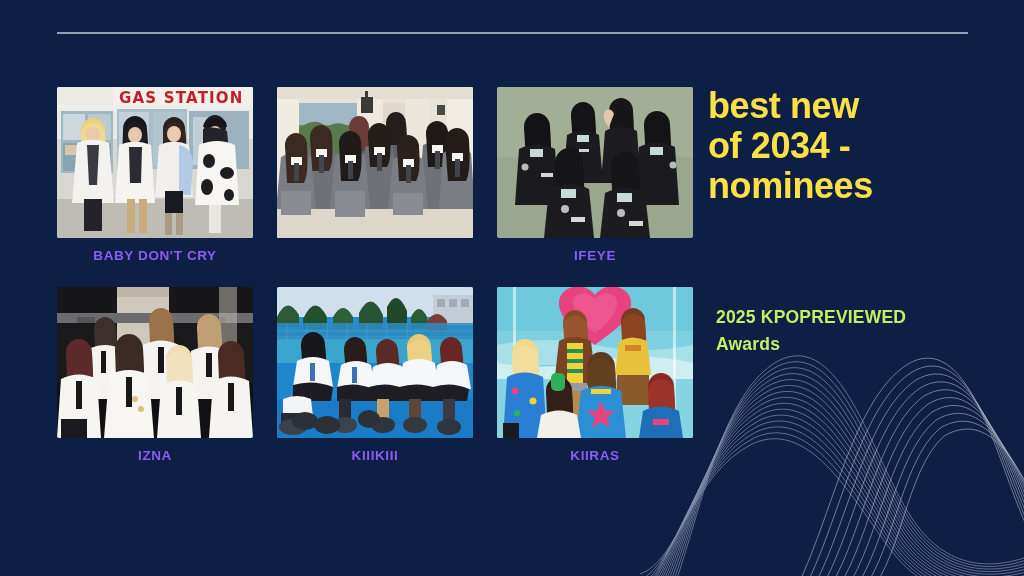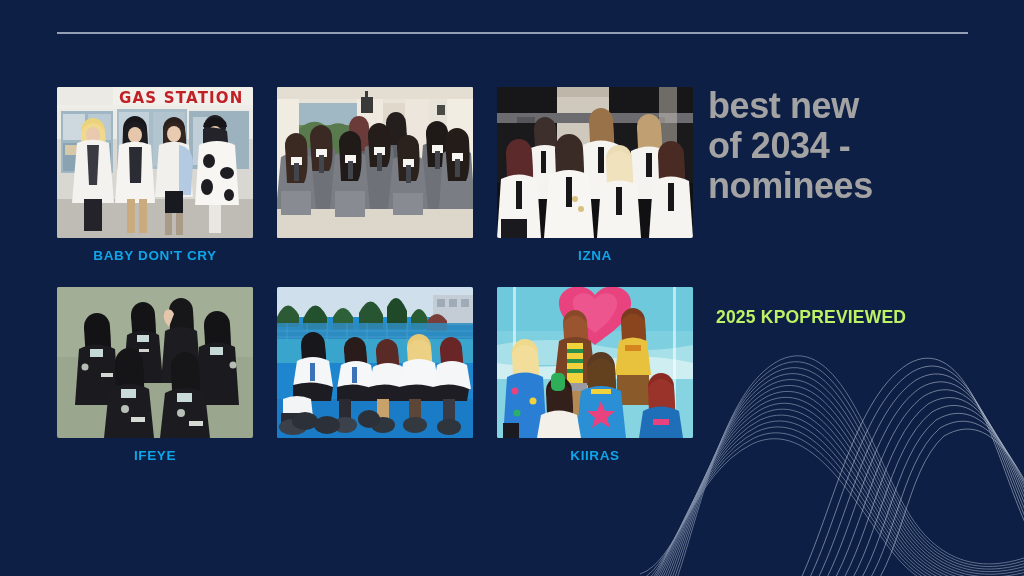--- a/index.html
+++ b/index.html
@@ -39,31 +39,31 @@
   .photo{
     width:196px;height:151px;
     border-radius:2px;
     overflow:hidden;position:relative;
     background:#20304f;
   }
   .photo svg{display:block;width:100%;height:100%;}
   .card-label{
     margin-top:11px;
     text-align:center;
-    color:#0ea5e9;
+    color:#8b5cf6;
     font-size:13.5px;
     font-weight:bold;
     letter-spacing:.6px;
     line-height:1;
   }
 
   
   .headline{
     position:absolute;left:708px;top:86px;width:300px;
-    color:#a3a3a3;
+    color:#fde047;
     font-size:36px;
     font-weight:bold;
     line-height:1.11;
     letter-spacing:-.4px;
   }
   .subtitle{
     position:absolute;left:716px;top:304px;width:280px;
     color:#bef264;
     font-size:17.5px;
     font-weight:bold;
@@ -269,20 +269,82 @@
             <rect x="58" y="104" width="30" height="26"></rect>
             <rect x="116" y="106" width="30" height="22"></rect>
           </g>
         </svg>
       </div>
     </div>
 
     <div class="card">
       <div class="photo">
         <svg viewBox="0 0 196 151" preserveAspectRatio="xMidYMid slice" aria-hidden="true">
+          <rect width="196" height="151" fill="#9aa68d"></rect>
+          <rect x="0" y="0" width="196" height="70" fill="#a3ae96"></rect>
+
+          <g>
+            <ellipse cx="86" cy="28" rx="12" ry="13" fill="#141416"></ellipse>
+            <ellipse cx="86" cy="34" rx="7" ry="8" fill="#e3c4aa"></ellipse>
+            <path d="M74,28 q12,-15 24,0 q3,34 -3,46 l-18,0 z" fill="#141416"></path>
+            <path d="M70,48 q16,-8 32,0 l4,48 l-40,0 z" fill="#1b1b1f"></path>
+            <rect x="80" y="48" width="12" height="7" fill="#c9dbd6"></rect>
+            <rect x="82" y="62" width="10" height="3" fill="#cfd4cf"></rect>
+          </g>
+          <g>
+            <ellipse cx="124" cy="24" rx="12" ry="13" fill="#17171a"></ellipse>
+            <ellipse cx="124" cy="30" rx="7" ry="8" fill="#e4c6ac"></ellipse>
+            <path d="M112,24 q12,-15 24,0 q3,40 -3,56 l-18,0 z" fill="#17171a"></path>
+            <path d="M108,44 q16,-8 32,0 l4,52 l-40,0 z" fill="#1d1d21"></path>
+            <path d="M112,40 q-8,-8 -4,-16 q6,-4 9,3 z" fill="#e4c6ac"></path>
+          </g>
+          <g>
+            <ellipse cx="40" cy="40" rx="13" ry="14" fill="#131315"></ellipse>
+            <ellipse cx="40" cy="47" rx="7" ry="8" fill="#e2c3a9"></ellipse>
+            <path d="M27,40 q13,-16 26,0 q3,38 -3,52 l-20,0 z" fill="#131315"></path>
+            <path d="M22,62 q18,-9 36,0 l4,56 l-44,0 z" fill="#1b1b1f"></path>
+            <rect x="33" y="62" width="13" height="8" fill="#c7d9d4"></rect>
+            <circle cx="28" cy="80" r="3.5" fill="#b6bdb5"></circle>
+            <rect x="44" y="86" width="12" height="4" fill="#d3d8d3"></rect>
+          </g>
+          <g>
+            <ellipse cx="160" cy="38" rx="13" ry="14" fill="#141416"></ellipse>
+            <ellipse cx="160" cy="45" rx="7" ry="8" fill="#e3c4aa"></ellipse>
+            <path d="M147,38 q13,-16 26,0 q3,40 -3,54 l-20,0 z" fill="#141416"></path>
+            <path d="M142,60 q18,-9 36,0 l4,58 l-44,0 z" fill="#1b1b1f"></path>
+            <rect x="153" y="60" width="13" height="8" fill="#c7d9d4"></rect>
+            <circle cx="176" cy="78" r="3.5" fill="#b6bdb5"></circle>
+          </g>
+
+          <g>
+            <ellipse cx="72" cy="76" rx="14" ry="15" fill="#151517"></ellipse>
+            <ellipse cx="72" cy="84" rx="8" ry="9" fill="#e5c6ac"></ellipse>
+            <path d="M58,76 q14,-17 28,0 q3,36 -2,48 l-24,0 z" fill="#151517"></path>
+            <path d="M52,102 q20,-10 40,0 l5,49 l-50,0 z" fill="#1c1c20"></path>
+            <rect x="64" y="102" width="15" height="9" fill="#c9dbd6"></rect>
+            <circle cx="68" cy="122" r="4" fill="#b8bfb7"></circle>
+            <rect x="74" y="130" width="14" height="5" fill="#d5dad5"></rect>
+          </g>
+          <g>
+            <ellipse cx="128" cy="80" rx="14" ry="15" fill="#161618"></ellipse>
+            <ellipse cx="128" cy="88" rx="8" ry="9" fill="#e6c7ad"></ellipse>
+            <path d="M114,80 q14,-17 28,0 q3,34 -2,46 l-24,0 z" fill="#161618"></path>
+            <path d="M108,106 q20,-10 40,0 l5,45 l-50,0 z" fill="#1c1c20"></path>
+            <rect x="120" y="106" width="15" height="9" fill="#c9dbd6"></rect>
+            <circle cx="124" cy="126" r="4" fill="#b8bfb7"></circle>
+            <rect x="132" y="134" width="14" height="5" fill="#d5dad5"></rect>
+          </g>
+        </svg>
+      </div>
+      <div class="card-label">IFEYE</div>
+    </div>
+
+    <div class="card">
+      <div class="photo">
+        <svg viewBox="0 0 196 151" preserveAspectRatio="xMidYMid slice" aria-hidden="true">
           <rect width="196" height="151" fill="#111114"></rect>
 
           <rect x="60" y="0" width="52" height="70" fill="#cfc9bd"></rect>
           <rect x="60" y="0" width="52" height="10" fill="#bdb6a9"></rect>
           <rect x="0" y="0" width="60" height="30" fill="#17171a"></rect>
           <rect x="112" y="0" width="84" height="30" fill="#17171a"></rect>
           <rect x="0" y="26" width="196" height="10" fill="#6b6b70"></rect>
           <rect x="20" y="30" width="18" height="14" fill="#55555a"></rect>
           <rect x="150" y="30" width="18" height="14" fill="#55555a"></rect>
           <rect x="0" y="36" width="60" height="60" fill="#1a1a1d"></rect>
@@ -338,82 +400,20 @@
           <g>
             <ellipse cx="174" cy="68" rx="13" ry="14" fill="#4a2b24"></ellipse>
             <ellipse cx="174" cy="76" rx="8" ry="9" fill="#ebd1b9"></ellipse>
             <path d="M161,68 q13,-16 26,0 q3,40 -2,52 l-22,0 z" fill="#4a2b24"></path>
             <path d="M156,94 q18,-9 36,0 l4,57 l-44,0 z" fill="#f5f4f1"></path>
             <rect x="171" y="96" width="6" height="28" fill="#17171a"></rect>
           </g>
         </svg>
       </div>
       <div class="card-label">IZNA</div>
-    </div>
-
-    <div class="card">
-      <div class="photo">
-        <svg viewBox="0 0 196 151" preserveAspectRatio="xMidYMid slice" aria-hidden="true">
-          <rect width="196" height="151" fill="#9aa68d"></rect>
-          <rect x="0" y="0" width="196" height="70" fill="#a3ae96"></rect>
-
-          <g>
-            <ellipse cx="86" cy="28" rx="12" ry="13" fill="#141416"></ellipse>
-            <ellipse cx="86" cy="34" rx="7" ry="8" fill="#e3c4aa"></ellipse>
-            <path d="M74,28 q12,-15 24,0 q3,34 -3,46 l-18,0 z" fill="#141416"></path>
-            <path d="M70,48 q16,-8 32,0 l4,48 l-40,0 z" fill="#1b1b1f"></path>
-            <rect x="80" y="48" width="12" height="7" fill="#c9dbd6"></rect>
-            <rect x="82" y="62" width="10" height="3" fill="#cfd4cf"></rect>
-          </g>
-          <g>
-            <ellipse cx="124" cy="24" rx="12" ry="13" fill="#17171a"></ellipse>
-            <ellipse cx="124" cy="30" rx="7" ry="8" fill="#e4c6ac"></ellipse>
-            <path d="M112,24 q12,-15 24,0 q3,40 -3,56 l-18,0 z" fill="#17171a"></path>
-            <path d="M108,44 q16,-8 32,0 l4,52 l-40,0 z" fill="#1d1d21"></path>
-            <path d="M112,40 q-8,-8 -4,-16 q6,-4 9,3 z" fill="#e4c6ac"></path>
-          </g>
-          <g>
-            <ellipse cx="40" cy="40" rx="13" ry="14" fill="#131315"></ellipse>
-            <ellipse cx="40" cy="47" rx="7" ry="8" fill="#e2c3a9"></ellipse>
-            <path d="M27,40 q13,-16 26,0 q3,38 -3,52 l-20,0 z" fill="#131315"></path>
-            <path d="M22,62 q18,-9 36,0 l4,56 l-44,0 z" fill="#1b1b1f"></path>
-            <rect x="33" y="62" width="13" height="8" fill="#c7d9d4"></rect>
-            <circle cx="28" cy="80" r="3.5" fill="#b6bdb5"></circle>
-            <rect x="44" y="86" width="12" height="4" fill="#d3d8d3"></rect>
-          </g>
-          <g>
-            <ellipse cx="160" cy="38" rx="13" ry="14" fill="#141416"></ellipse>
-            <ellipse cx="160" cy="45" rx="7" ry="8" fill="#e3c4aa"></ellipse>
-            <path d="M147,38 q13,-16 26,0 q3,40 -3,54 l-20,0 z" fill="#141416"></path>
-            <path d="M142,60 q18,-9 36,0 l4,58 l-44,0 z" fill="#1b1b1f"></path>
-            <rect x="153" y="60" width="13" height="8" fill="#c7d9d4"></rect>
-            <circle cx="176" cy="78" r="3.5" fill="#b6bdb5"></circle>
-          </g>
-
-          <g>
-            <ellipse cx="72" cy="76" rx="14" ry="15" fill="#151517"></ellipse>
-            <ellipse cx="72" cy="84" rx="8" ry="9" fill="#e5c6ac"></ellipse>
-            <path d="M58,76 q14,-17 28,0 q3,36 -2,48 l-24,0 z" fill="#151517"></path>
-            <path d="M52,102 q20,-10 40,0 l5,49 l-50,0 z" fill="#1c1c20"></path>
-            <rect x="64" y="102" width="15" height="9" fill="#c9dbd6"></rect>
-            <circle cx="68" cy="122" r="4" fill="#b8bfb7"></circle>
-            <rect x="74" y="130" width="14" height="5" fill="#d5dad5"></rect>
-          </g>
-          <g>
-            <ellipse cx="128" cy="80" rx="14" ry="15" fill="#161618"></ellipse>
-            <ellipse cx="128" cy="88" rx="8" ry="9" fill="#e6c7ad"></ellipse>
-            <path d="M114,80 q14,-17 28,0 q3,34 -2,46 l-24,0 z" fill="#161618"></path>
-            <path d="M108,106 q20,-10 40,0 l5,45 l-50,0 z" fill="#1c1c20"></path>
-            <rect x="120" y="106" width="15" height="9" fill="#c9dbd6"></rect>
-            <circle cx="124" cy="126" r="4" fill="#b8bfb7"></circle>
-            <rect x="132" y="134" width="14" height="5" fill="#d5dad5"></rect>
-          </g>
-        </svg>
-      </div>
-      <div class="card-label">IFEYE</div>
     </div>
 
     <div class="card">
       <div class="photo">
         <svg viewBox="0 0 196 151" preserveAspectRatio="xMidYMid slice" aria-hidden="true">
           <rect width="196" height="151" fill="#1f8fd2"></rect>
 
           <rect x="0" y="0" width="196" height="30" fill="#cfe0ec"></rect>
 
           <path d="M0,30 q10,-22 22,-2 l0,12 l-22,0 z" fill="#2c5a34"></path>
@@ -486,20 +486,21 @@
             <ellipse cx="172" cy="140" rx="12" ry="8" fill="#2f353d"></ellipse>
           </g>
 
           <g fill="#2c3038">
             <ellipse cx="28" cy="134" rx="13" ry="9"></ellipse>
             <ellipse cx="50" cy="138" rx="13" ry="9"></ellipse>
             <ellipse cx="92" cy="132" rx="11" ry="9"></ellipse>
           </g>
         </svg>
       </div>
+      <div class="card-label">KIIIKIII</div>
     </div>
 
     <div class="card">
       <div class="photo">
         <svg viewBox="0 0 196 151" preserveAspectRatio="xMidYMid slice" aria-hidden="true">
           <rect width="196" height="151" fill="#7ed0e0"></rect>
           <rect x="0" y="0" width="196" height="44" fill="#6fc9dd"></rect>
 
           <path d="M0,58 q50,-10 98,0 q48,10 98,0 l0,20 l-196,0 z" fill="#a7e0e8"></path>
           <path d="M0,76 q50,8 98,-2 q48,-10 98,2 l0,22 l-196,0 z" fill="#cfeef2"></path>
@@ -576,15 +577,16 @@
   </div>
 
   <div class="headline">
     <div>best new</div>
     <div>of 2034 -</div>
     <div>nominees</div>
   </div>
 
   <div class="subtitle">
     <div>2025 KPOPREVIEWED</div>
+    <div>Awards</div>
   </div>
 
 </div>
 
 </body></html>

